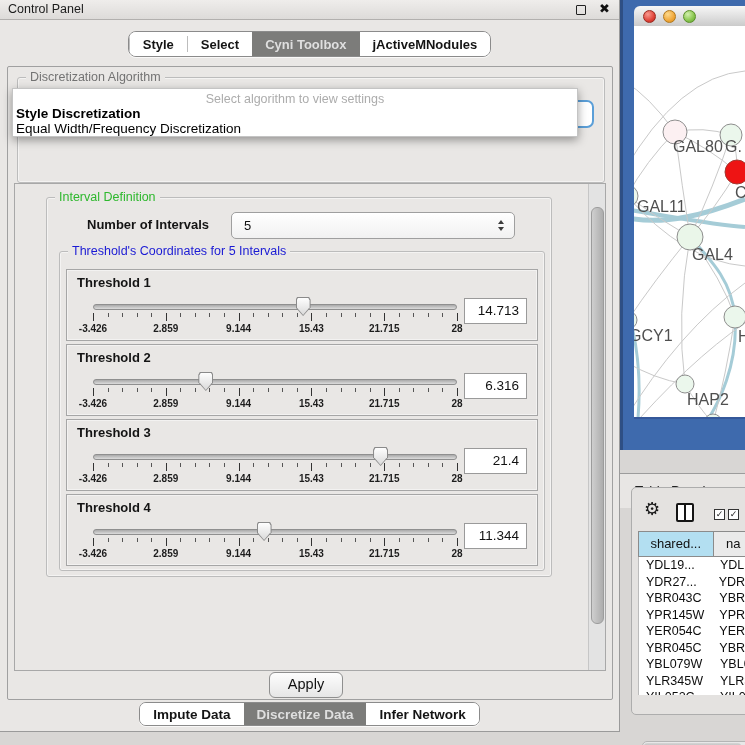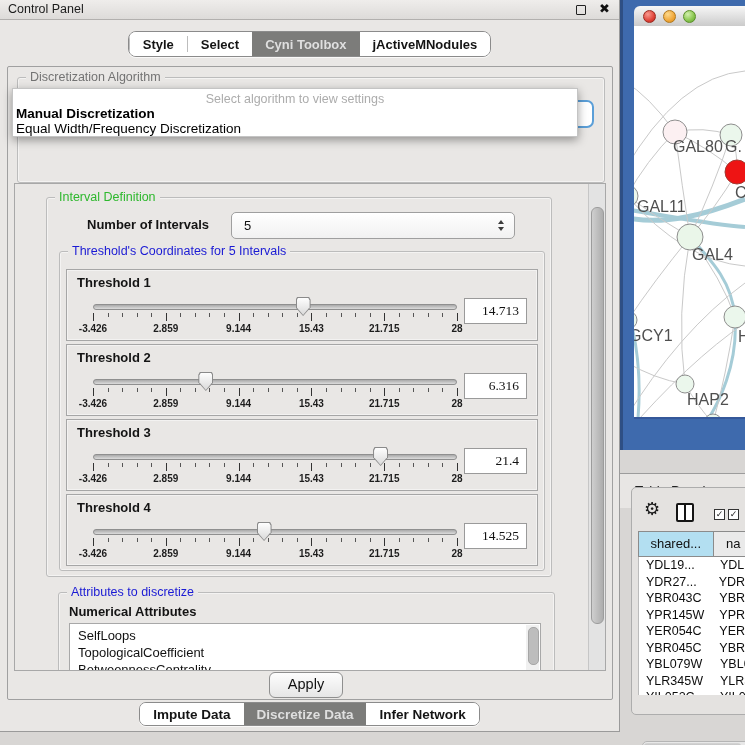--- a/index.html
+++ b/index.html
@@ -53,21 +53,21 @@
   .t-label{position:absolute;left:10px;top:5px;font-size:13px;font-weight:bold;color:#141414;}
   .slider{position:absolute;left:26px;top:26px;width:364px;height:40px;}
   .track{position:absolute;left:0;right:0;top:8px;height:4px;border:1px solid #8f8f8f;border-radius:3px;background:linear-gradient(#a9a9a9,#dcdcdc);}
   .thumb{position:absolute;top:1px;width:15px;height:19px;clip-path:polygon(10% 0,90% 0,100% 14%,100% 55%,50% 100%,0 55%,0 14%);background:#8a8a8a;}
   .thumb::after{content:"";position:absolute;left:1px;top:1px;right:1px;bottom:1px;clip-path:polygon(10% 0,90% 0,100% 14%,100% 55%,50% 100%,0 55%,0 14%);background:linear-gradient(#fefefe,#d9d9d9);}
   .ticks{position:absolute;left:0;right:0;top:17px;height:9px;}
   .tick{position:absolute;top:0;width:1px;height:4px;background:#555;}
   .tick.major{height:8px;background:#333;}
   .tick-labels{position:absolute;left:0;right:0;top:27px;height:12px;}
   .tlabel{position:absolute;transform:translateX(-50%);font-size:10px;font-weight:bold;color:#1d1d1d;white-space:nowrap;}
-  .t-value{position:absolute;right:10px;top:28px;width:54px;height:24px;background:#fff;border:1px solid #9a9a9a;font-size:13.5px;text-align:right;padding-right:7px;line-height:24px;color:#111;font-family:Liberation Serif, serif;}
+  .t-value{position:absolute;right:10px;top:28px;width:54px;height:24px;background:#fff;border:1px solid #9a9a9a;font-size:13.5px;text-align:right;padding-right:7px;line-height:24px;color:#111;}
 
   .attr-sub{position:absolute;left:10px;top:11px;font-size:13px;font-weight:bold;color:#141414;}
   .attr-list{position:absolute;left:10px;top:30px;width:470px;height:120px;background:#fff;border:1px solid #a8a8a8;}
   .attr-item{font-size:13px;color:#111;padding-left:8px;line-height:17px;white-space:nowrap;}
   .mini-scroll{position:absolute;right:1px;top:1px;width:13px;bottom:1px;background:#f0f0f0;}
   .mini-thumb{position:absolute;left:2px;top:2px;width:9px;height:36px;border-radius:5px;background:#bdbdbd;border:1px solid #a6a6a6;}
 
   .apply-btn{position:absolute;left:261px;top:605px;width:72px;height:24px;border:1px solid #8f8f8f;border-radius:6px;background:linear-gradient(#fdfdfd,#e6e6e6);font-size:14.5px;text-align:center;line-height:23px;color:#111;}
 
   
@@ -328,51 +328,37 @@
                   </div>
                 <div class="tick-labels">
                     <span class="tlabel" style="left: 0%;">-3.426</span>
                     <span class="tlabel" style="left: 20%;">2.859</span>
                     <span class="tlabel" style="left: 40%;">9.144</span>
                     <span class="tlabel" style="left: 60%;">15.43</span>
                     <span class="tlabel" style="left: 80%;">21.715</span>
                     <span class="tlabel" style="left: 100%;">28</span>
                   </div>
               </div>
-              <div class="t-value">14.525</div>
+              <div class="t-value">11.344</div>
             </div>
           </div>
         </div>
 
-        <div class="group" style="left:43px;top:408px;width:495px;height:150px;">
-          <span class="gtitle blue">Attributes to discretize</span>
-          <span class="attr-sub">Numerical Attributes</span>
-          <div class="attr-list">
-            <div id="attr-items" style="padding-top:3px;">
-                <div class="attr-item">SelfLoops</div>
-                <div class="attr-item">TopologicalCoefficient</div>
-                <div class="attr-item">BetweennessCentrality</div>
-              </div>
-            <div class="mini-scroll">
-                <div class="mini-thumb"></div>
-              </div>
-          </div>
-        </div>
 
         <div class="vscroll">
           <div class="vthumb"></div>
         </div>
       </div>
 
       <div class="apply-btn">Apply</div>
     </div>
 
     <div class="popup">
       <div class="popup-hint">Select algorithm to view settings</div>
-      <div class="popup-opt bold">Manual Discretization</div>
+      <div class="popup-opt bold">Style Discretization</div>
       <div class="popup-opt">Equal Width/Frequency Discretization</div>
     </div>
 
     <div class="tabrow" style="top:702px;">
       <div class="tabbar" style="height:22px;border-radius:7px;">
         <div class="tab" style="font-size:13.5px;">
             <span>Impute Data</span>
           </div>
         <div class="tab sel" style="font-size:13.5px;">
             <span>Discretize Data</span>

